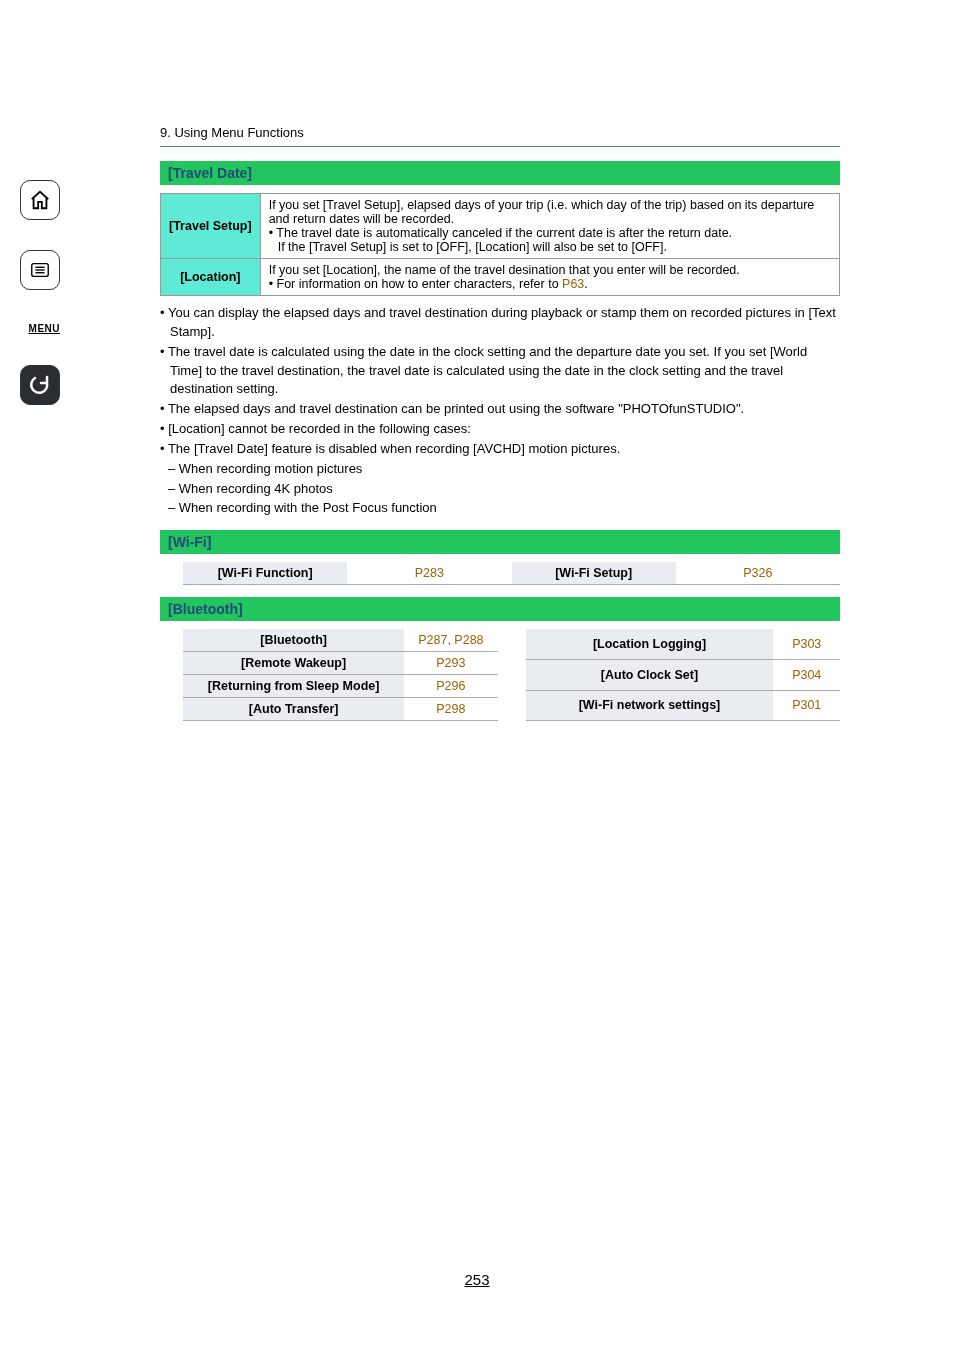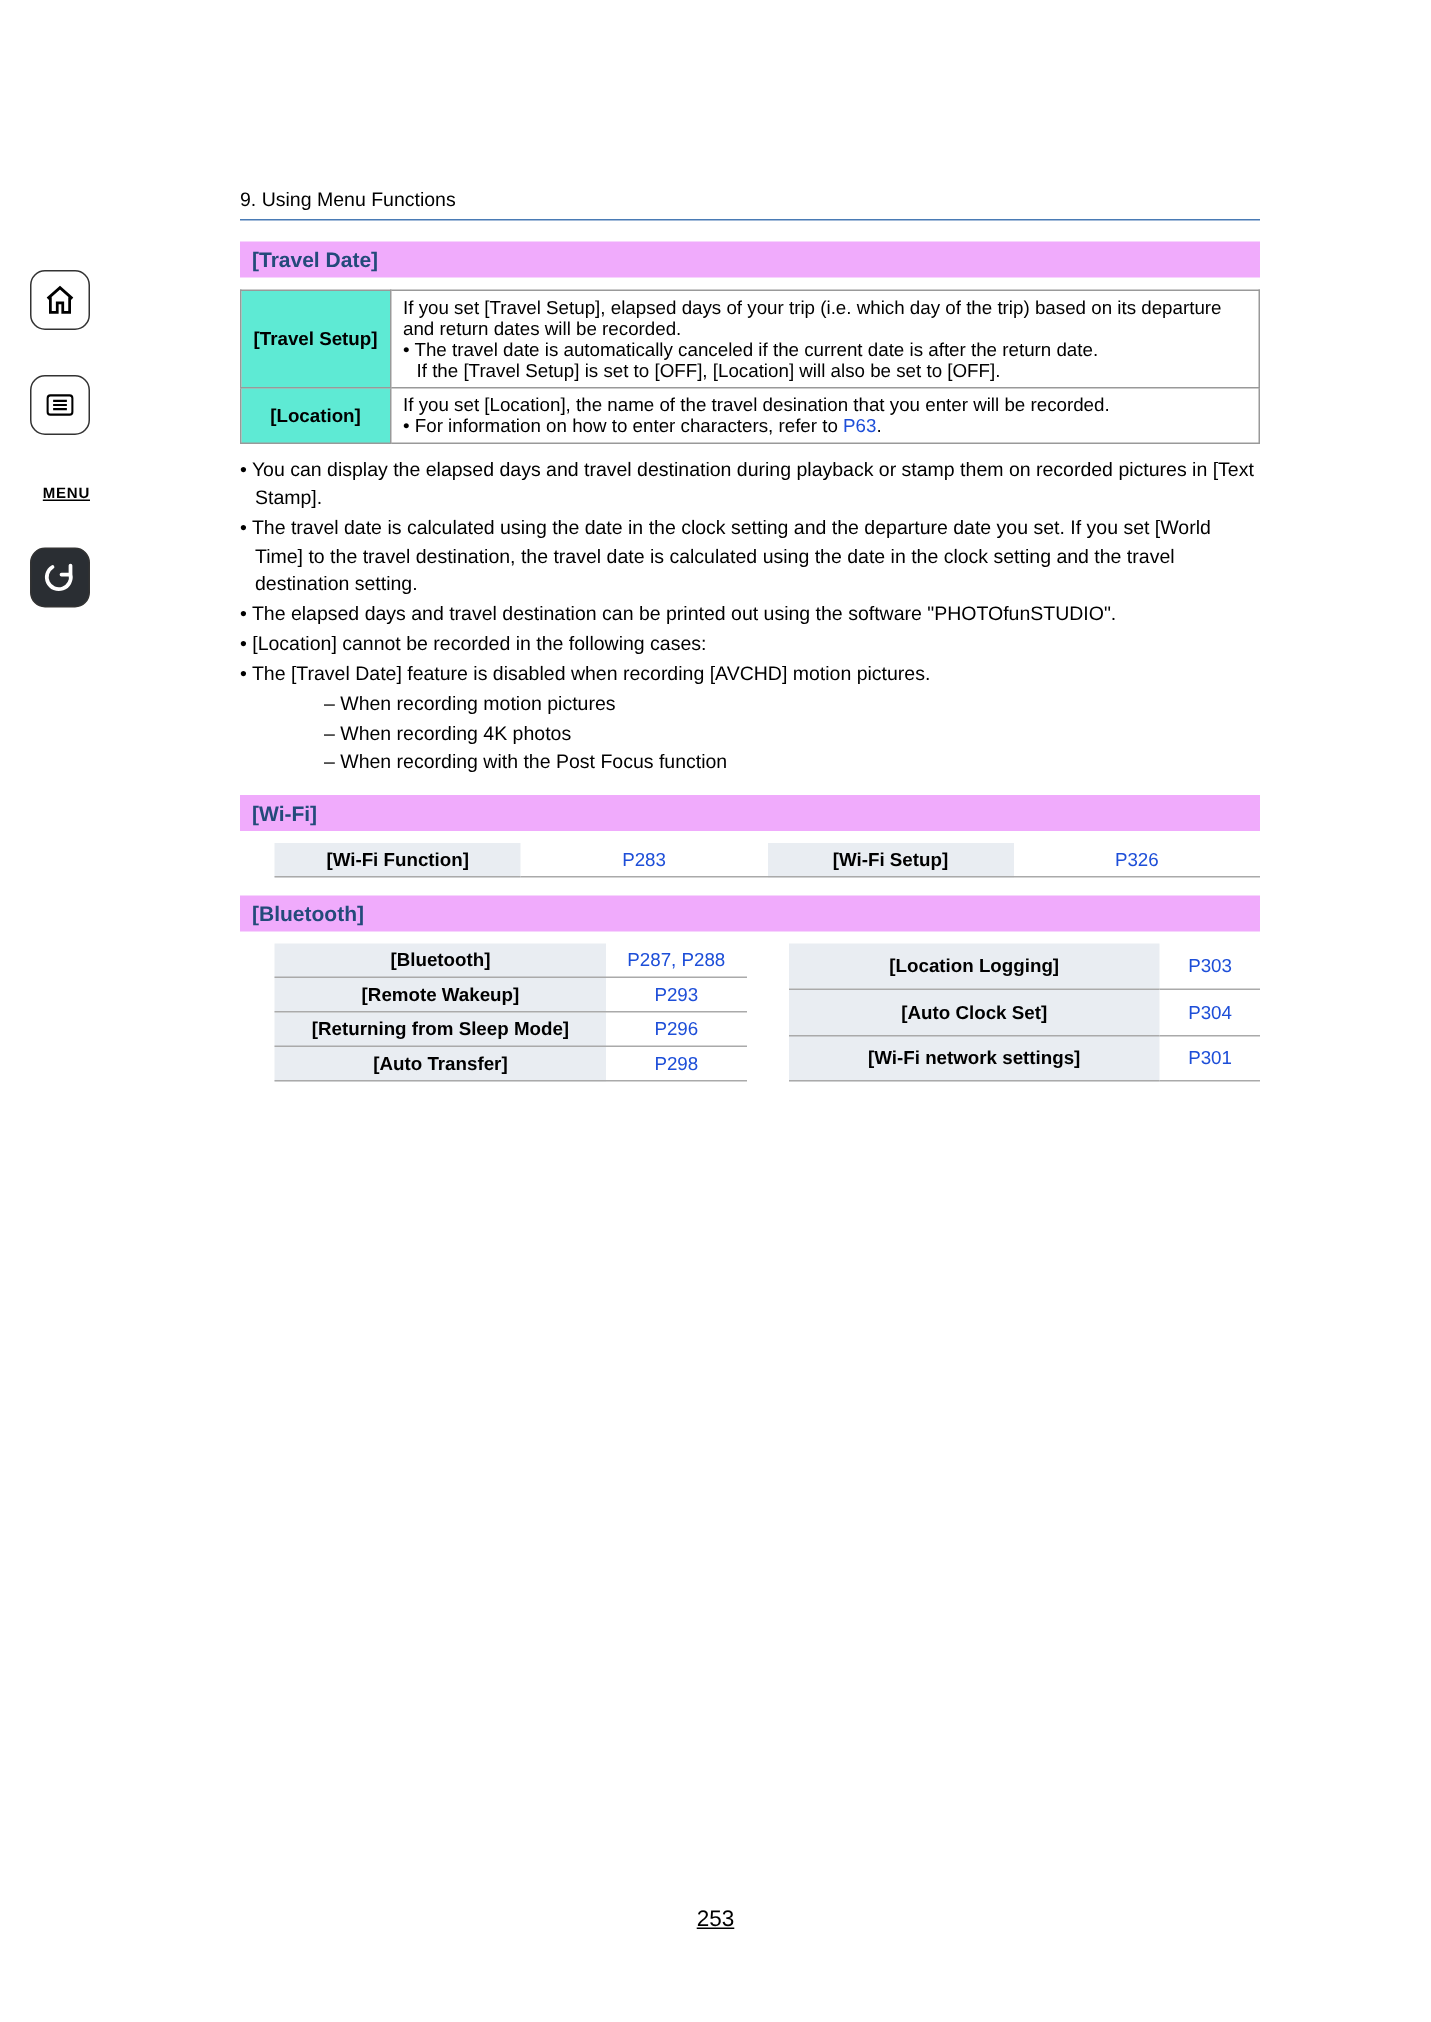--- a/index.html
+++ b/index.html
@@ -47,21 +47,21 @@
     top: 125px;
     width: 680px;
   }
   .chapter {
     font-size: 13px;
     border-bottom: 1px solid #4a7bb5;
     padding-bottom: 6px;
     margin-bottom: 14px;
   }
   .section-header {
-    background: #f0abfc;
+    background: #22c55e;
     color: #234a7a;
     font-weight: bold;
     padding: 4px 8px;
     margin-bottom: 8px;
     font-size: 14px;
   }
   table.desc {
     width: 100%;
     border-collapse: collapse;
     margin-bottom: 8px;
@@ -85,23 +85,22 @@
     margin-bottom: 12px;
   }
   .bullets .row {
     padding-left: 10px;
     text-indent: -10px;
     margin-bottom: 1px;
   }
   .bullets .row.sub {
     padding-left: 18px;
     text-indent: -10px;
-    margin-left: 48px;
-  }
-  .link { color: #1d4ed8; }
+  }
+  .link { color: #a16207; }
   table.ref {
     width: 100%;
     border-collapse: collapse;
   }
   table.ref td, table.ref th {
     border-bottom: 1px solid #aaa;
     padding: 4px 6px;
     font-size: 12.5px;
     text-align: center;
   }

